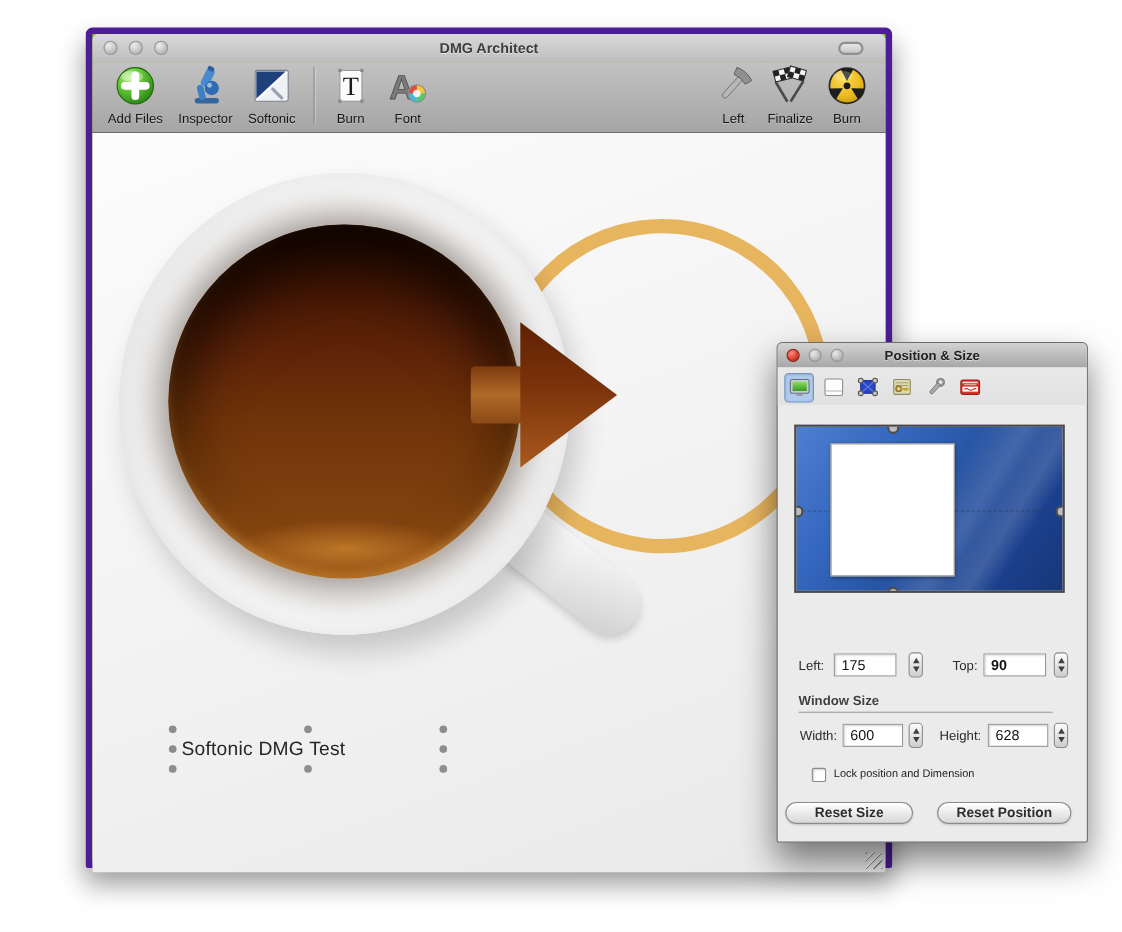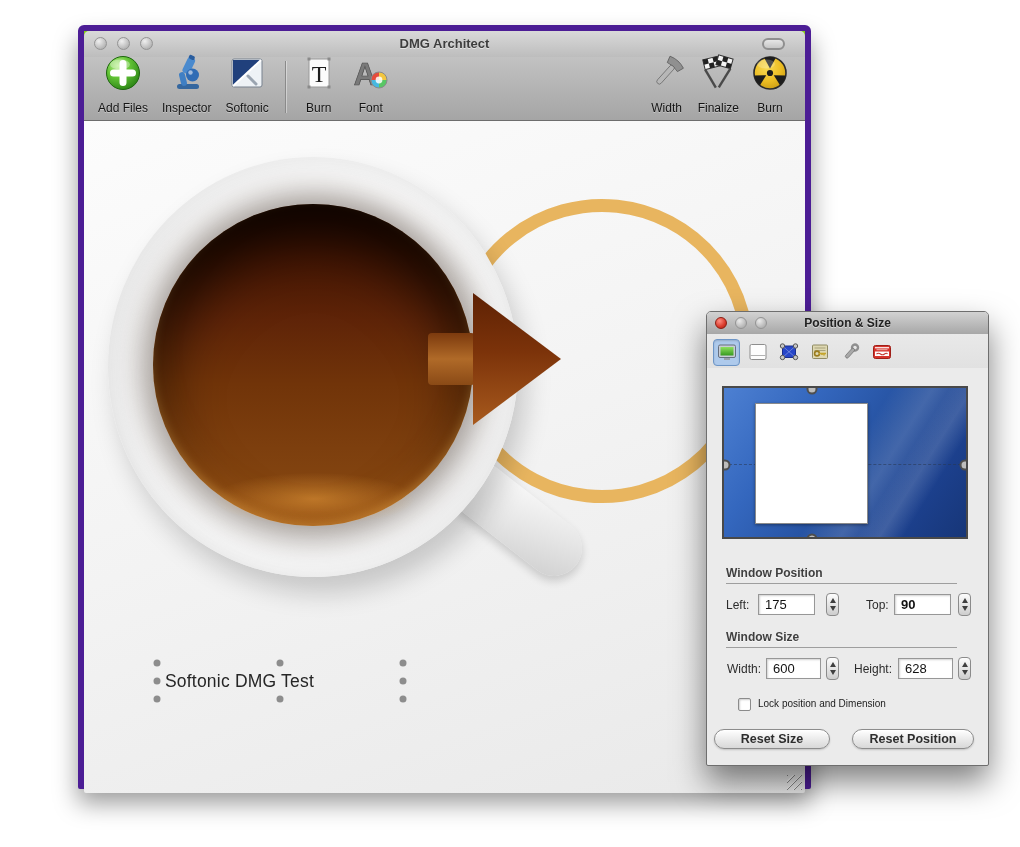--- a/index.html
+++ b/index.html
@@ -18,21 +18,21 @@
     background:radial-gradient(circle at 35% 30%,#efefef,#b8b8b8 70%,#a2a2a2);
     border:1px solid #949494;}
   .lozenge{position:absolute;right:20px;top:7px;width:23px;height:12px;border-radius:7px;
     border:2px solid #8f8f8f;background:linear-gradient(#e6e6e6,#c6c6c6);}
 
   .toolbar{position:relative;height:64px;display:flex;align-items:flex-end;
     padding:4px 16px 5px 14px;background:linear-gradient(#c2c2c2,#a5a5a5);
     border-bottom:1px solid #6d6d6d;}
   .tool{display:flex;flex-direction:column;align-items:center;margin-right:14px;cursor:default;}
   .tool .ic{width:38px;height:38px;display:flex;align-items:center;justify-content:center;}
-  .tool .lbl{font-size:12px;color:#141414;margin-top:9px;text-shadow:0 1px 0 rgba(255,255,255,.35);white-space:nowrap;}
+  .tool .lbl{font-size:12px;color:#141414;margin-top:4px;text-shadow:0 1px 0 rgba(255,255,255,.35);white-space:nowrap;}
   .tb-divider{width:1px;height:52px;background:#8a8a8a;box-shadow:1px 0 0 rgba(255,255,255,.4);
     margin:0 14px 2px 2px;}
   .tb-spacer{flex:1;}
   .tool.right{margin-right:0;margin-left:12px;}
 
   
   .canvas{position:relative;height:672px;overflow:hidden;border-radius:0 0 2px 2px;
     background:linear-gradient(160deg,#fcfcfc 0%,#f3f3f3 50%,#e9e9e9 100%);}
   .stain-ring{position:absolute;left:366px;top:78px;width:304px;height:304px;border-radius:50%;
     border:13px solid #e7b156;transform:rotate(6deg);opacity:.95;}
@@ -210,21 +210,21 @@
 
       <div class="tool right">
         <span class="ic">
           <svg width="38" height="38" viewBox="0 0 38 38">
             <g transform="rotate(42 19 19)">
               <rect x="16.5" y="9" width="5" height="24" rx="2.5" fill="#b7b7b7" stroke="#6e6e6e" stroke-width=".8"></rect>
               <path d="M10 4.5 q9 -3.5 18 0 l-2.2 6.5 q-6.8 -2.4 -13.6 0 Z" fill="#909090" stroke="#5c5c5c" stroke-width=".8"></path>
             </g>
           </svg>
         </span>
-        <span class="lbl">Width</span>
+        <span class="lbl">Left</span>
       </div>
 
       <div class="tool right">
         <span class="ic">
           <svg width="38" height="38" viewBox="0 0 38 38">
             <g transform="rotate(-14 12 10)">
               <rect x="5" y="4" width="15" height="10" fill="#f4f4f4" stroke="#333"></rect>
               <rect x="5" y="4" width="5" height="5" fill="#222"></rect>
                 <rect x="15" y="4" width="5" height="5" fill="#222"></rect>
                 <rect x="10" y="9" width="5" height="5" fill="#222"></rect>
@@ -377,21 +377,20 @@
       <div class="streak" style="left:118px;top:-60px"></div>
       <div class="streak" style="left:185px;top:-80px;width:40px"></div>
       <div class="dash-line"></div>
       <div class="dmg-proxy"></div>
       <div class="ph" style="left:88px;top:1px"></div>
       <div class="ph" style="left:88px;top:151px"></div>
       <div class="ph" style="left:1px;top:77px"></div>
       <div class="ph" style="left:241px;top:77px"></div>
     </div>
 
-    <div class="section-heading" style="top:254px">Window Position</div>
 
     <span class="field-label" style="left:19px;top:286px">Left:</span>
     <input class="num-field" style="left: 51px; top: 282px;" value="175">
     <div class="stepper" style="left:119px;top:281px">
         <span class="up"></span>
         <span class="down"></span>
       </div>
 
     <span class="field-label" style="left:159px;top:286px">Top:</span>
     <input class="num-field" style="left: 187px; top: 282px; font-weight: bold;" value="90">

